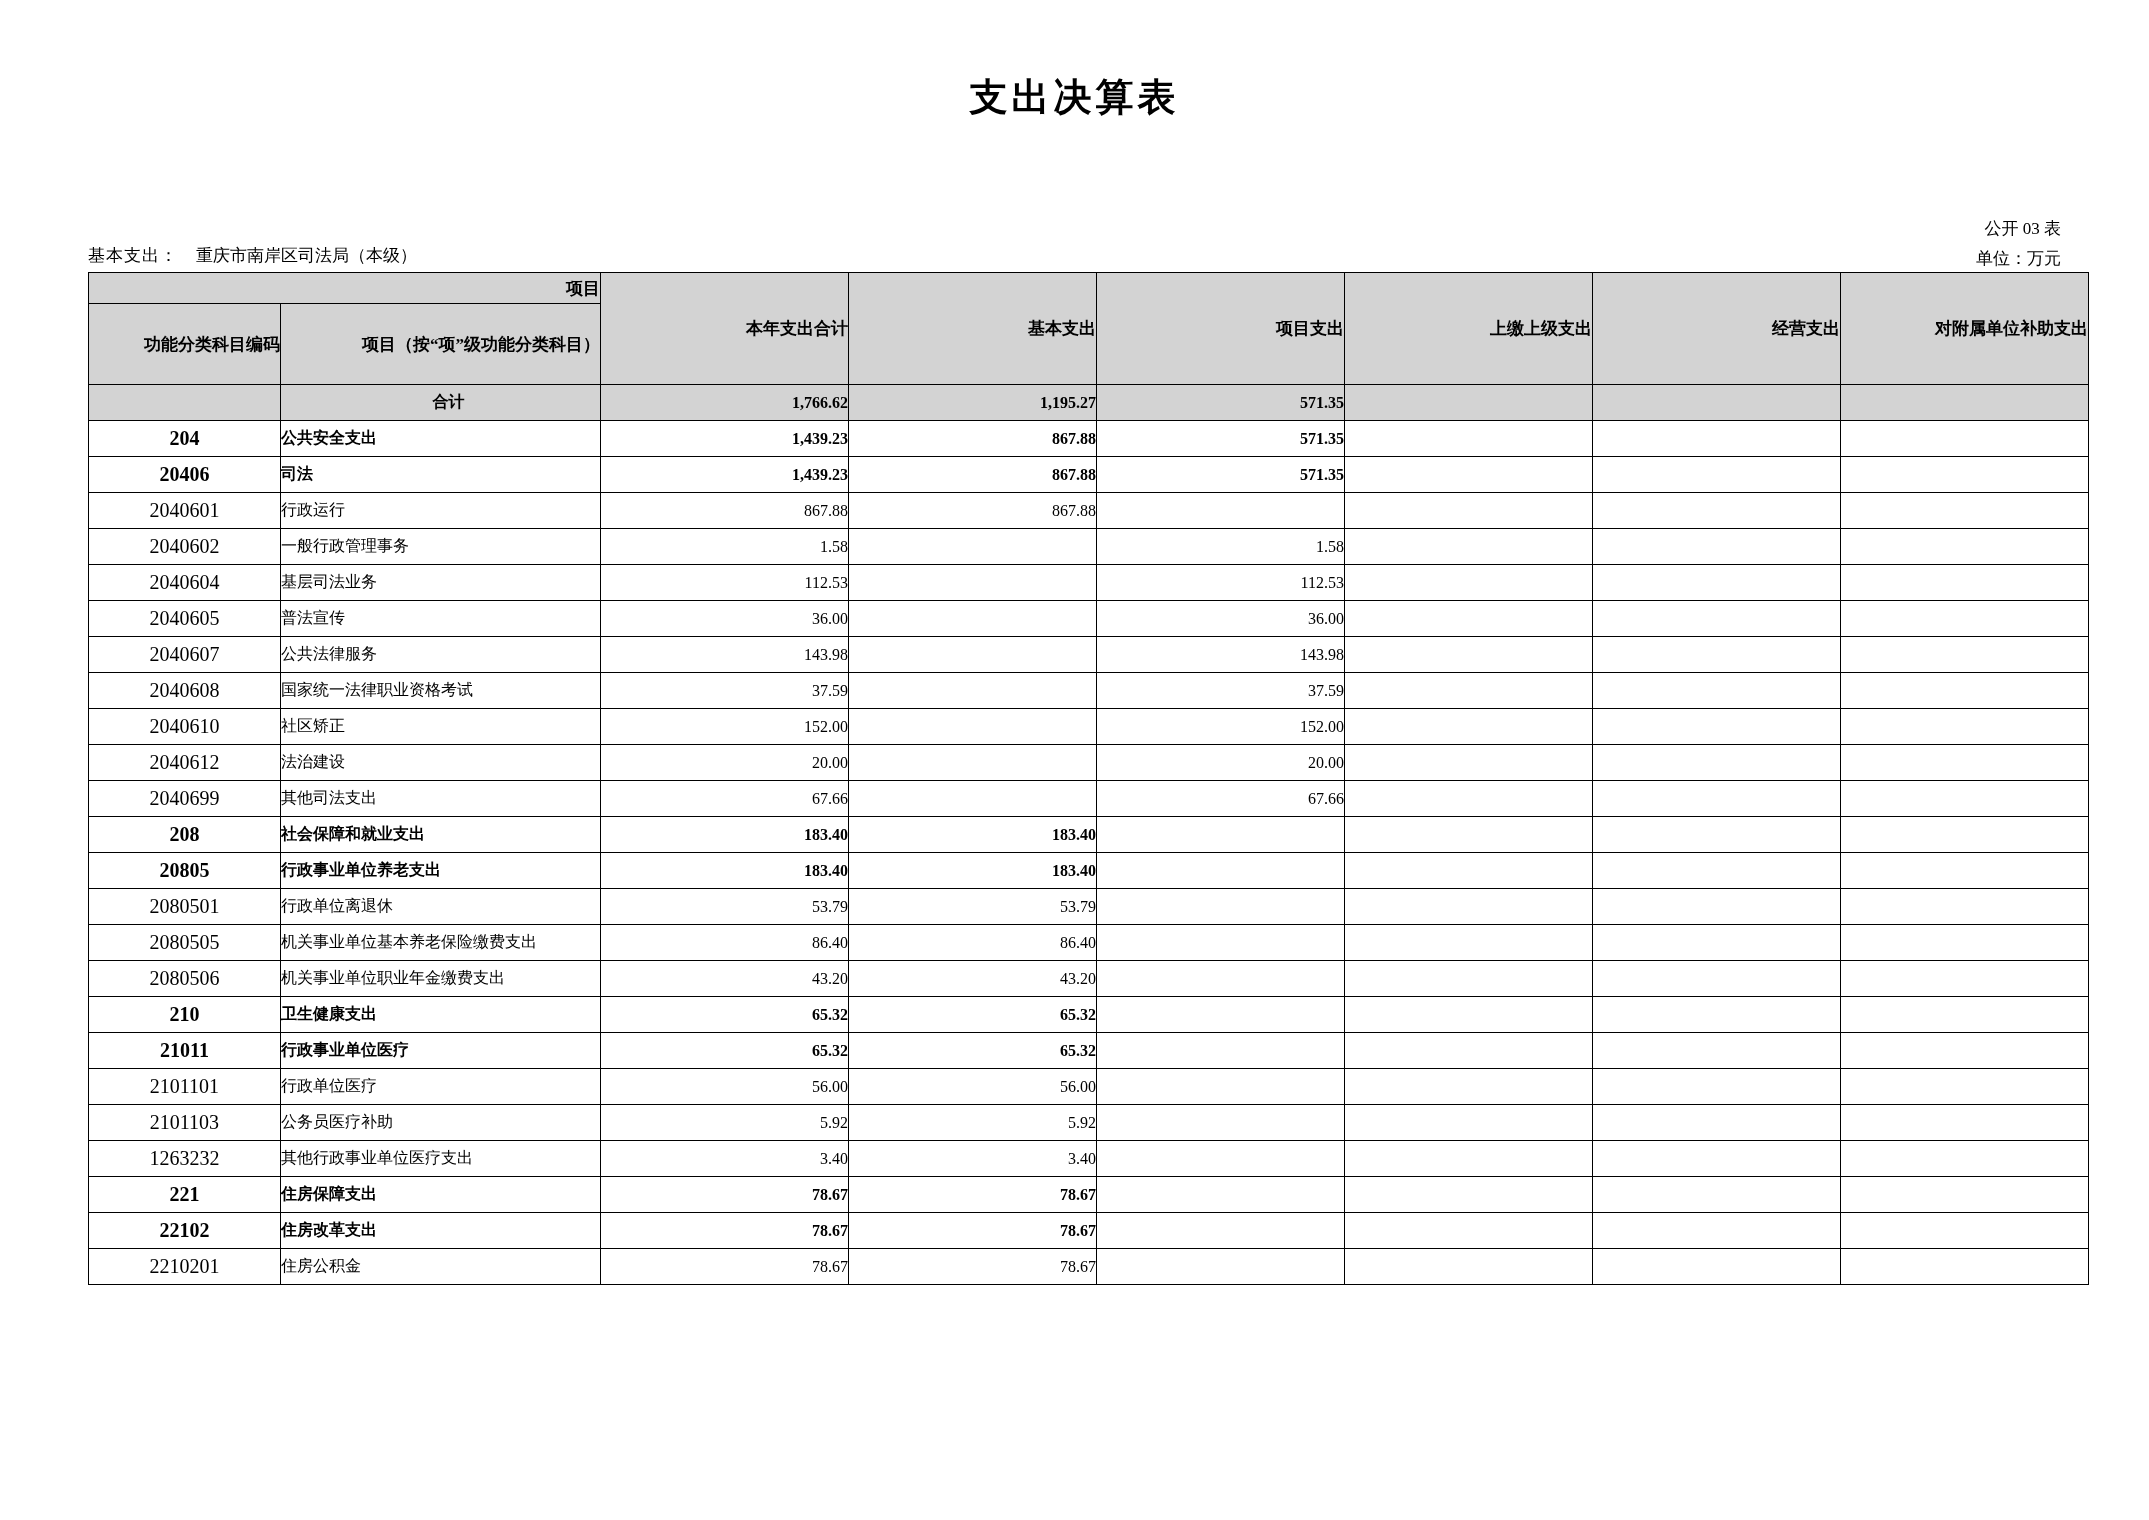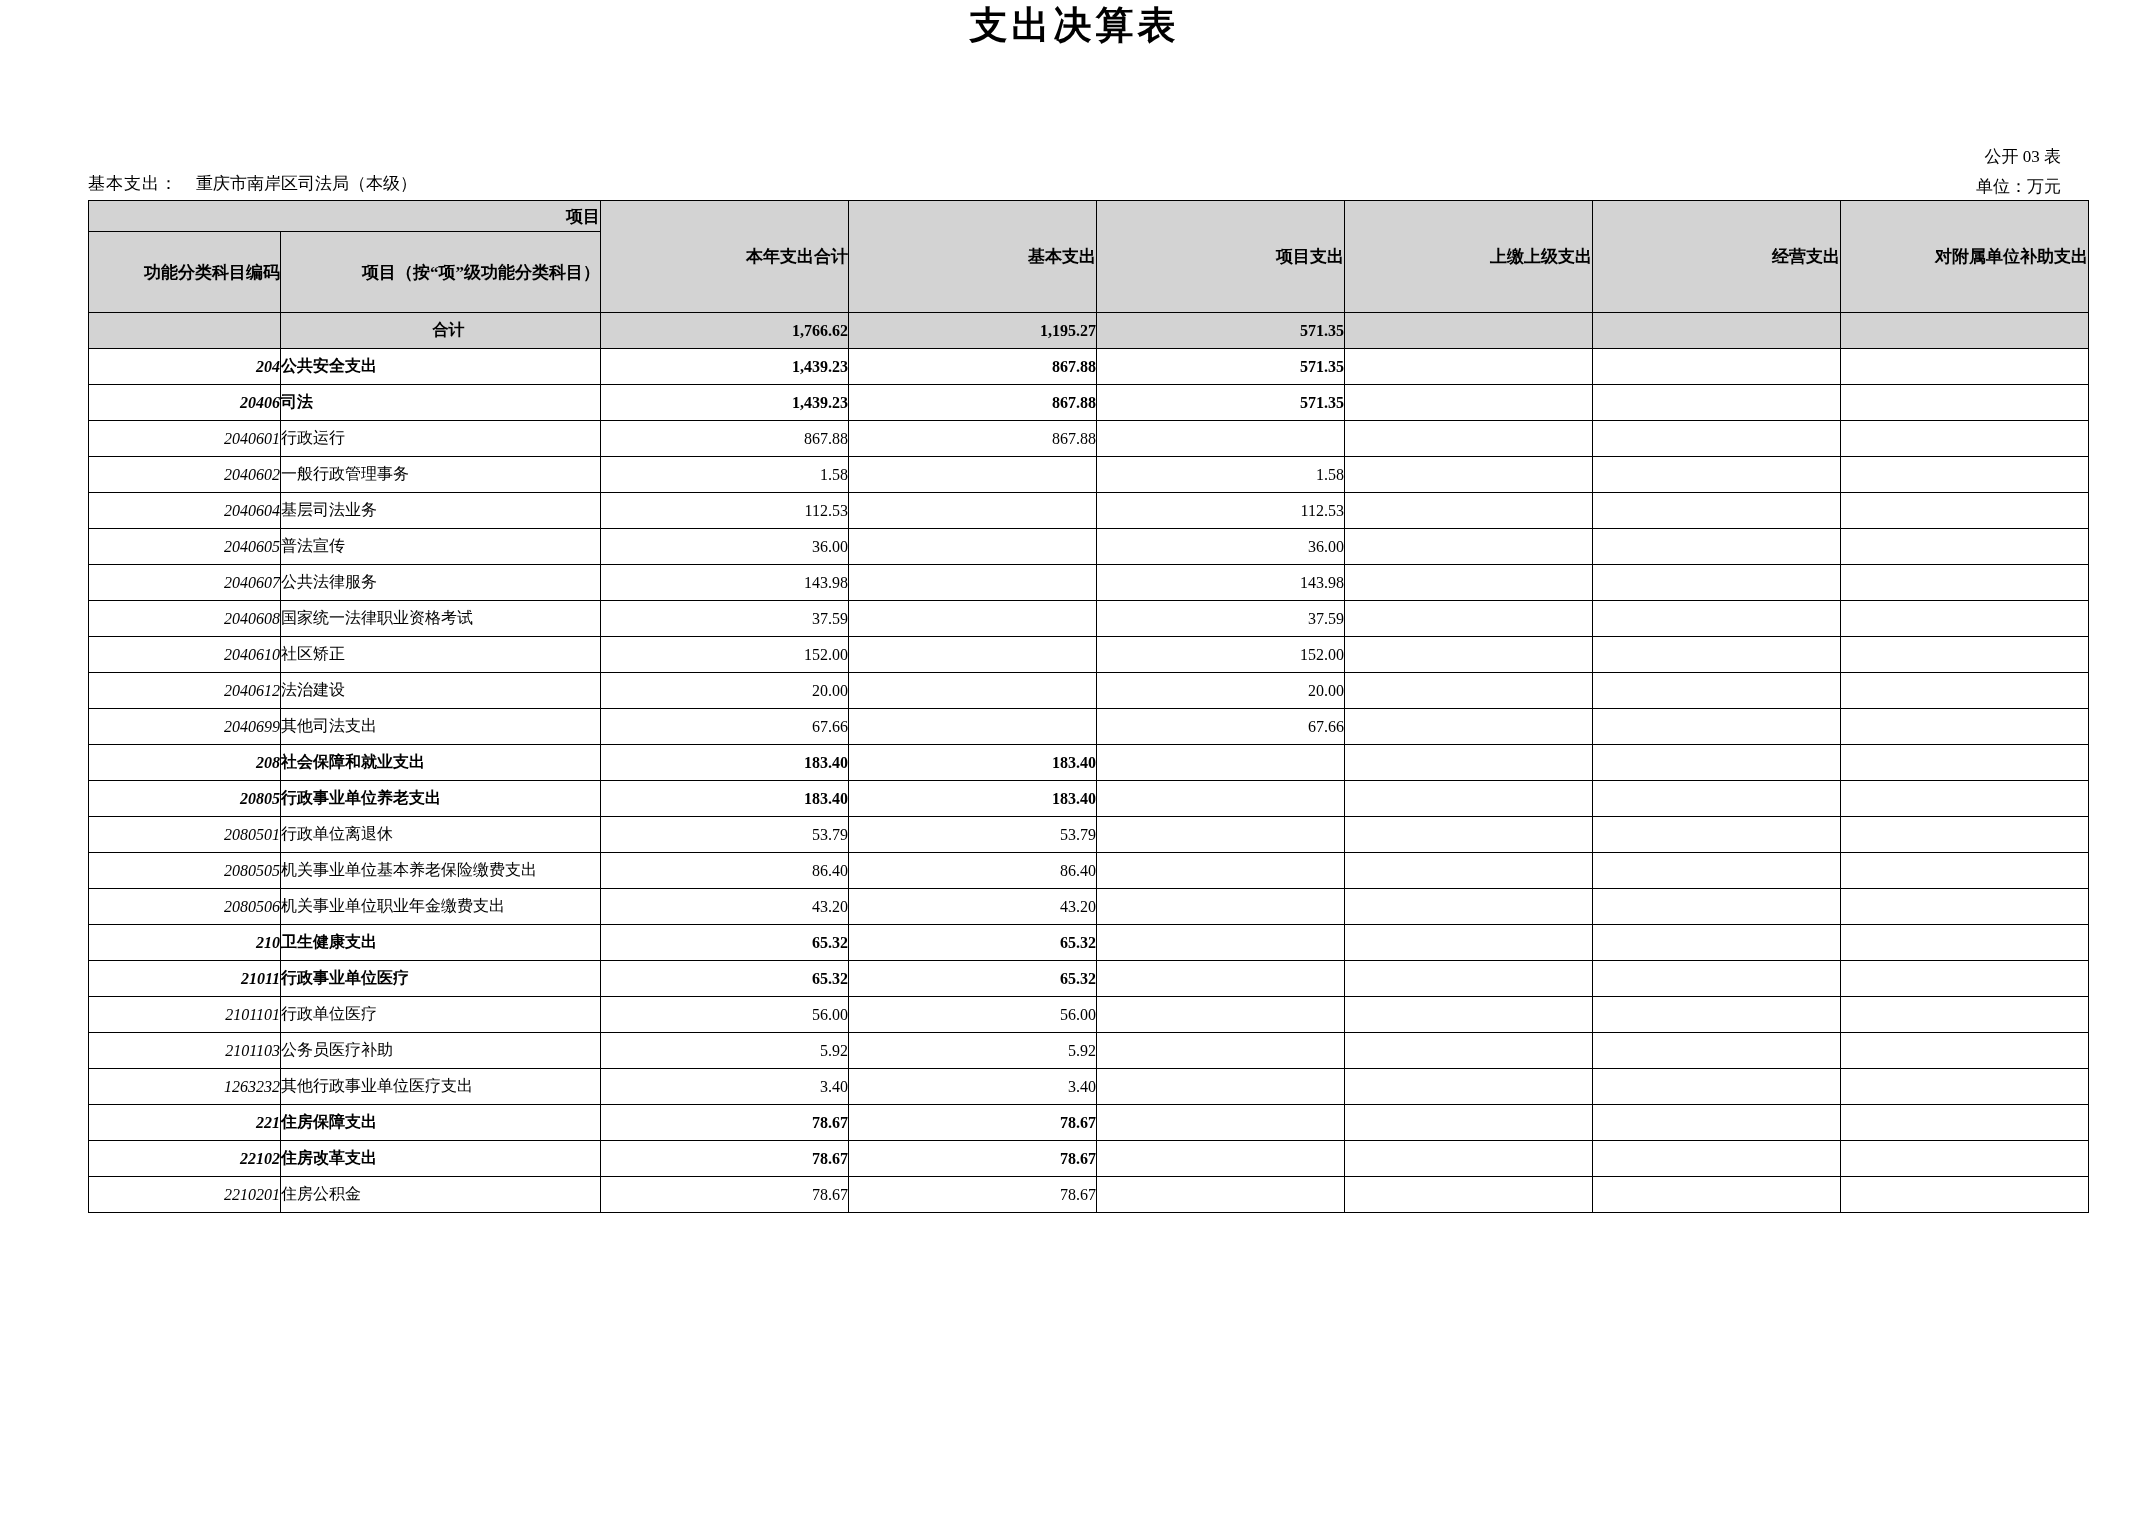--- a/index.html
+++ b/index.html
@@ -20,20 +20,21 @@
     width: 2149px;
     height: 1520px;
     box-sizing: border-box;
     padding: 0;
   }
   .doc-title {
     text-align: center;
     font-size: 38px;
     font-weight: bold;
     letter-spacing: 4px;
+    margin-top: 72px;
     font-family: "Liberation Serif", "DejaVu Serif", serif;
   }
   .meta-right {
     position: absolute;
     right: 88px;
     top: 142px;
     text-align: right;
     font-size: 17px;
     line-height: 30px;
   }
@@ -74,24 +75,23 @@
     height: 30px;
   }
   .th-tall {
     height: 110px;
   }
   .th-sub {
     height: 80px;
   }
   td.code {
     padding-left: 8px;
-    font-size: 16px;
+    font-size: 20px;
     height: 35px;
-    text-align: right;
-    font-style: italic;
+    text-align: center;
   }
   td.name {
     padding-left: 14px;
     font-size: 16px;
     text-align: left;
   }
   td.num {
     padding-right: 14px;
     text-align: right;
     font-size: 16px;

